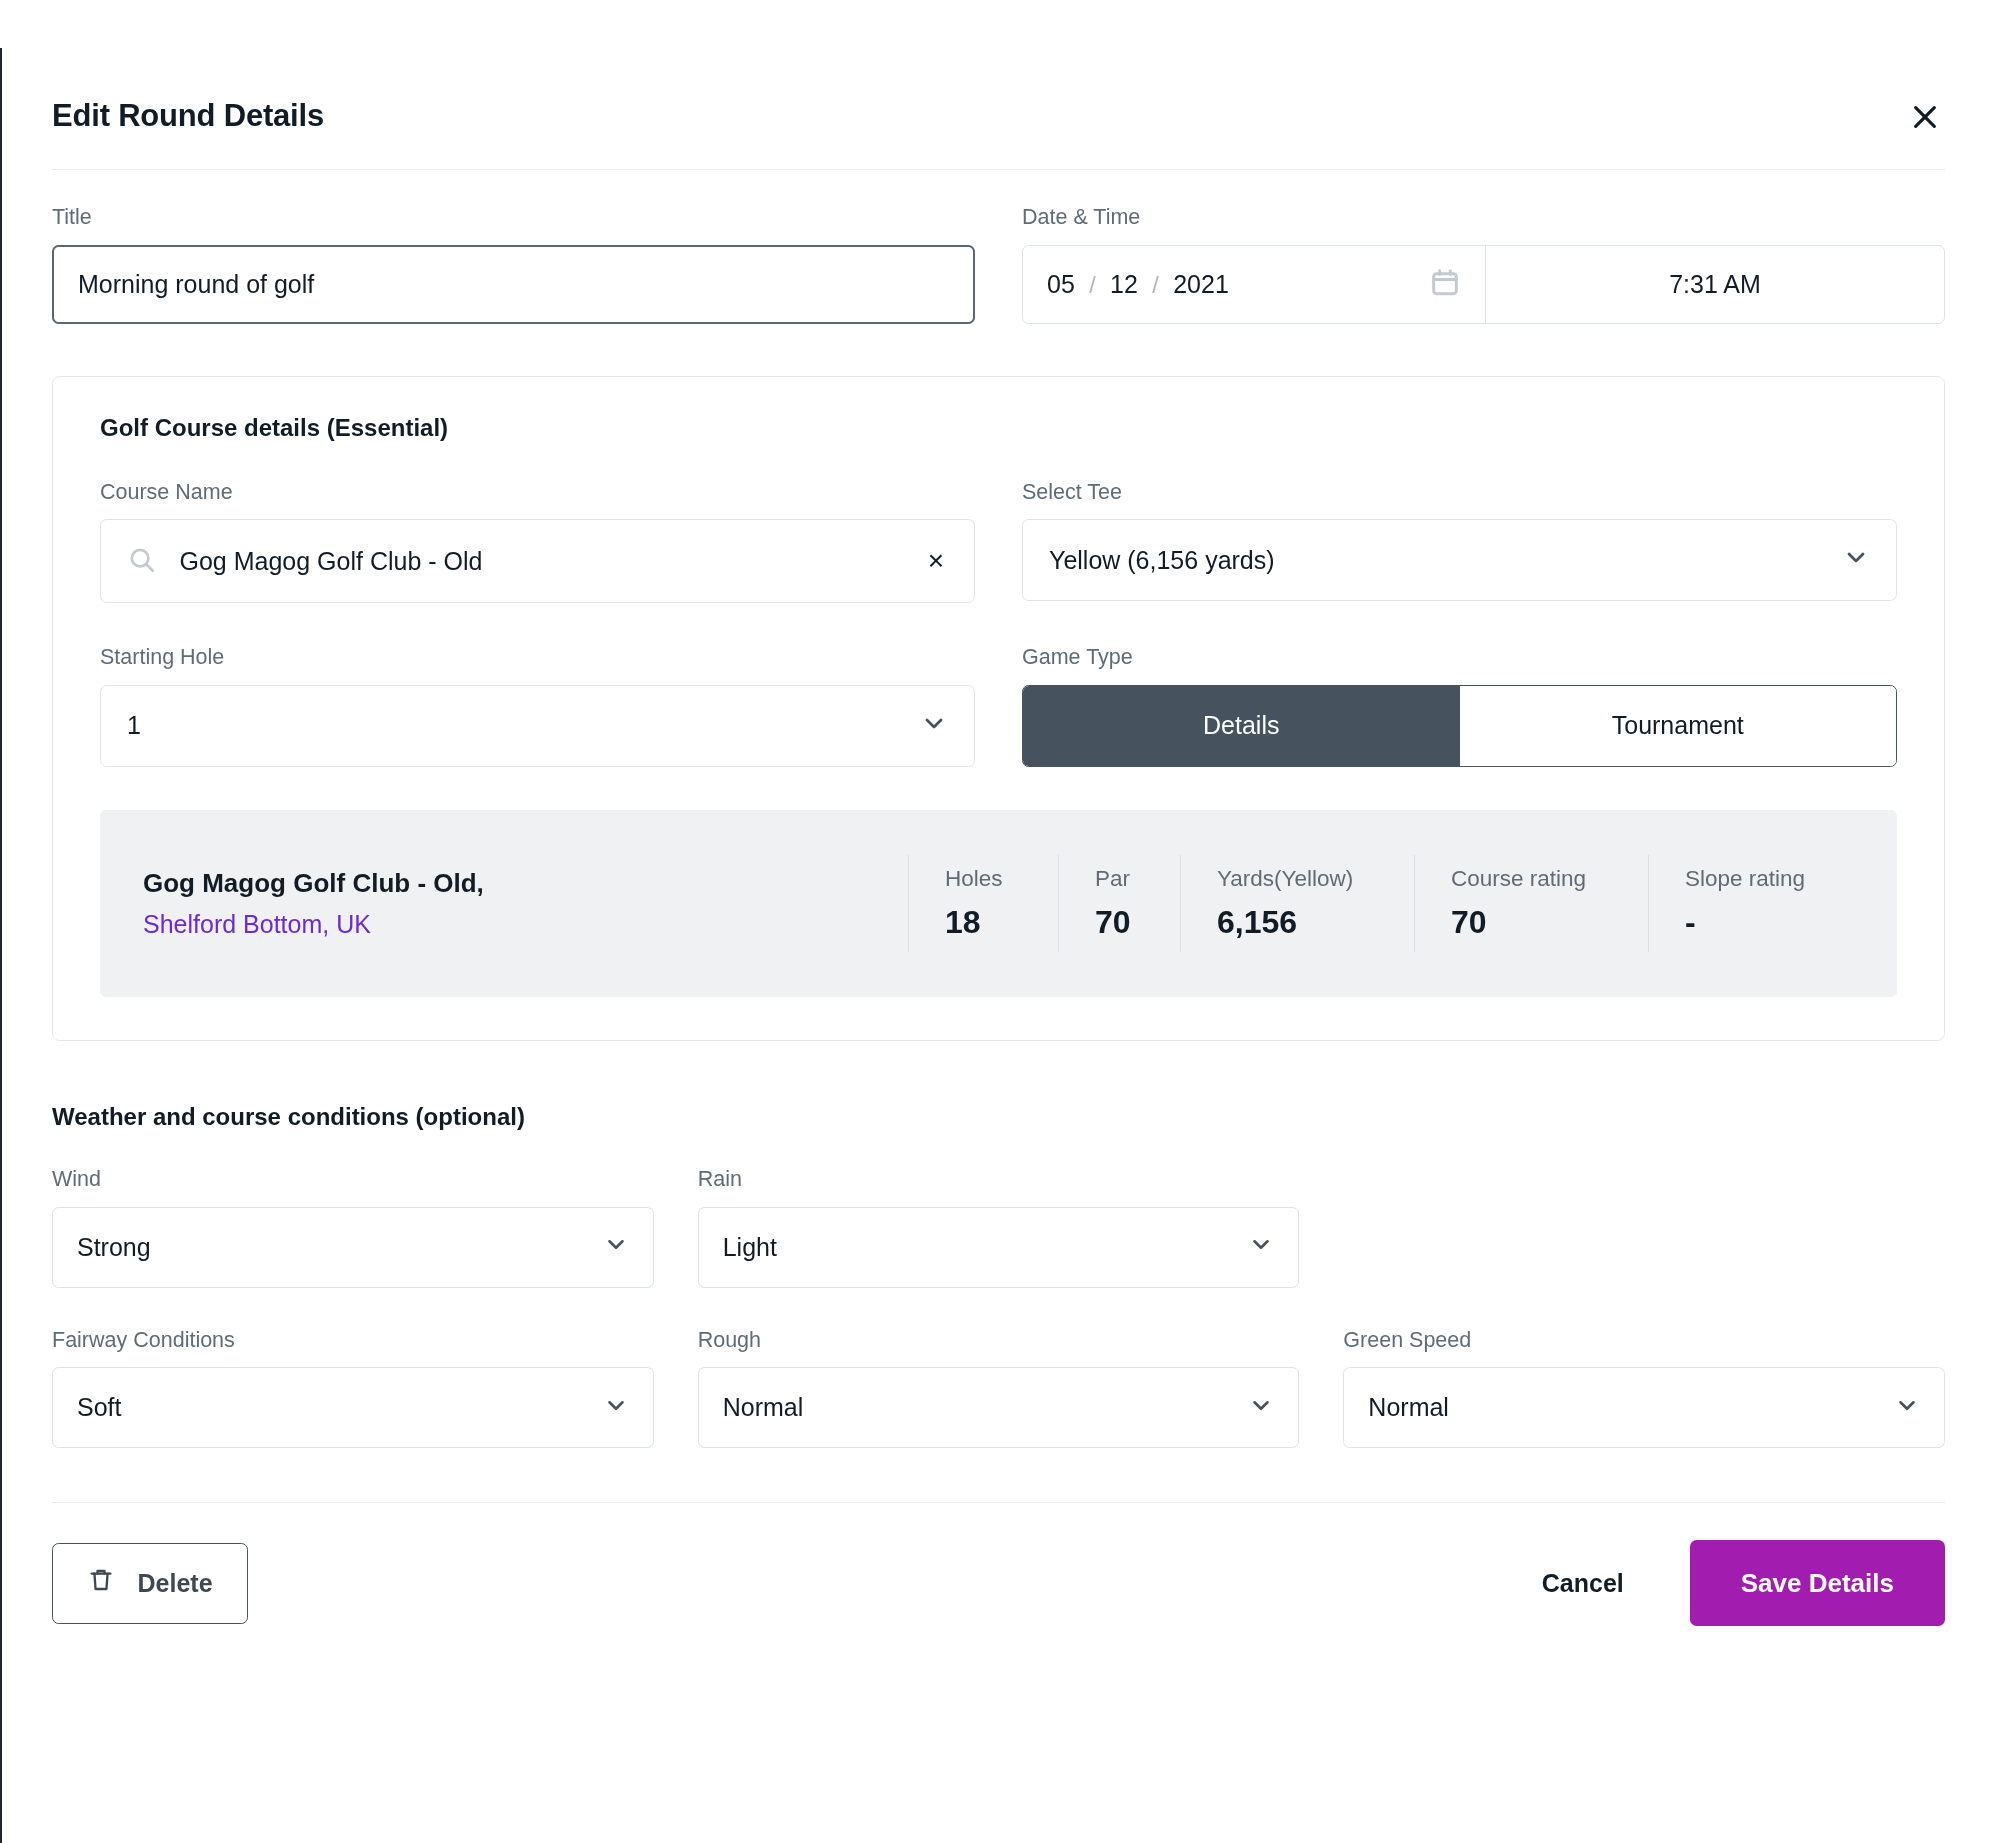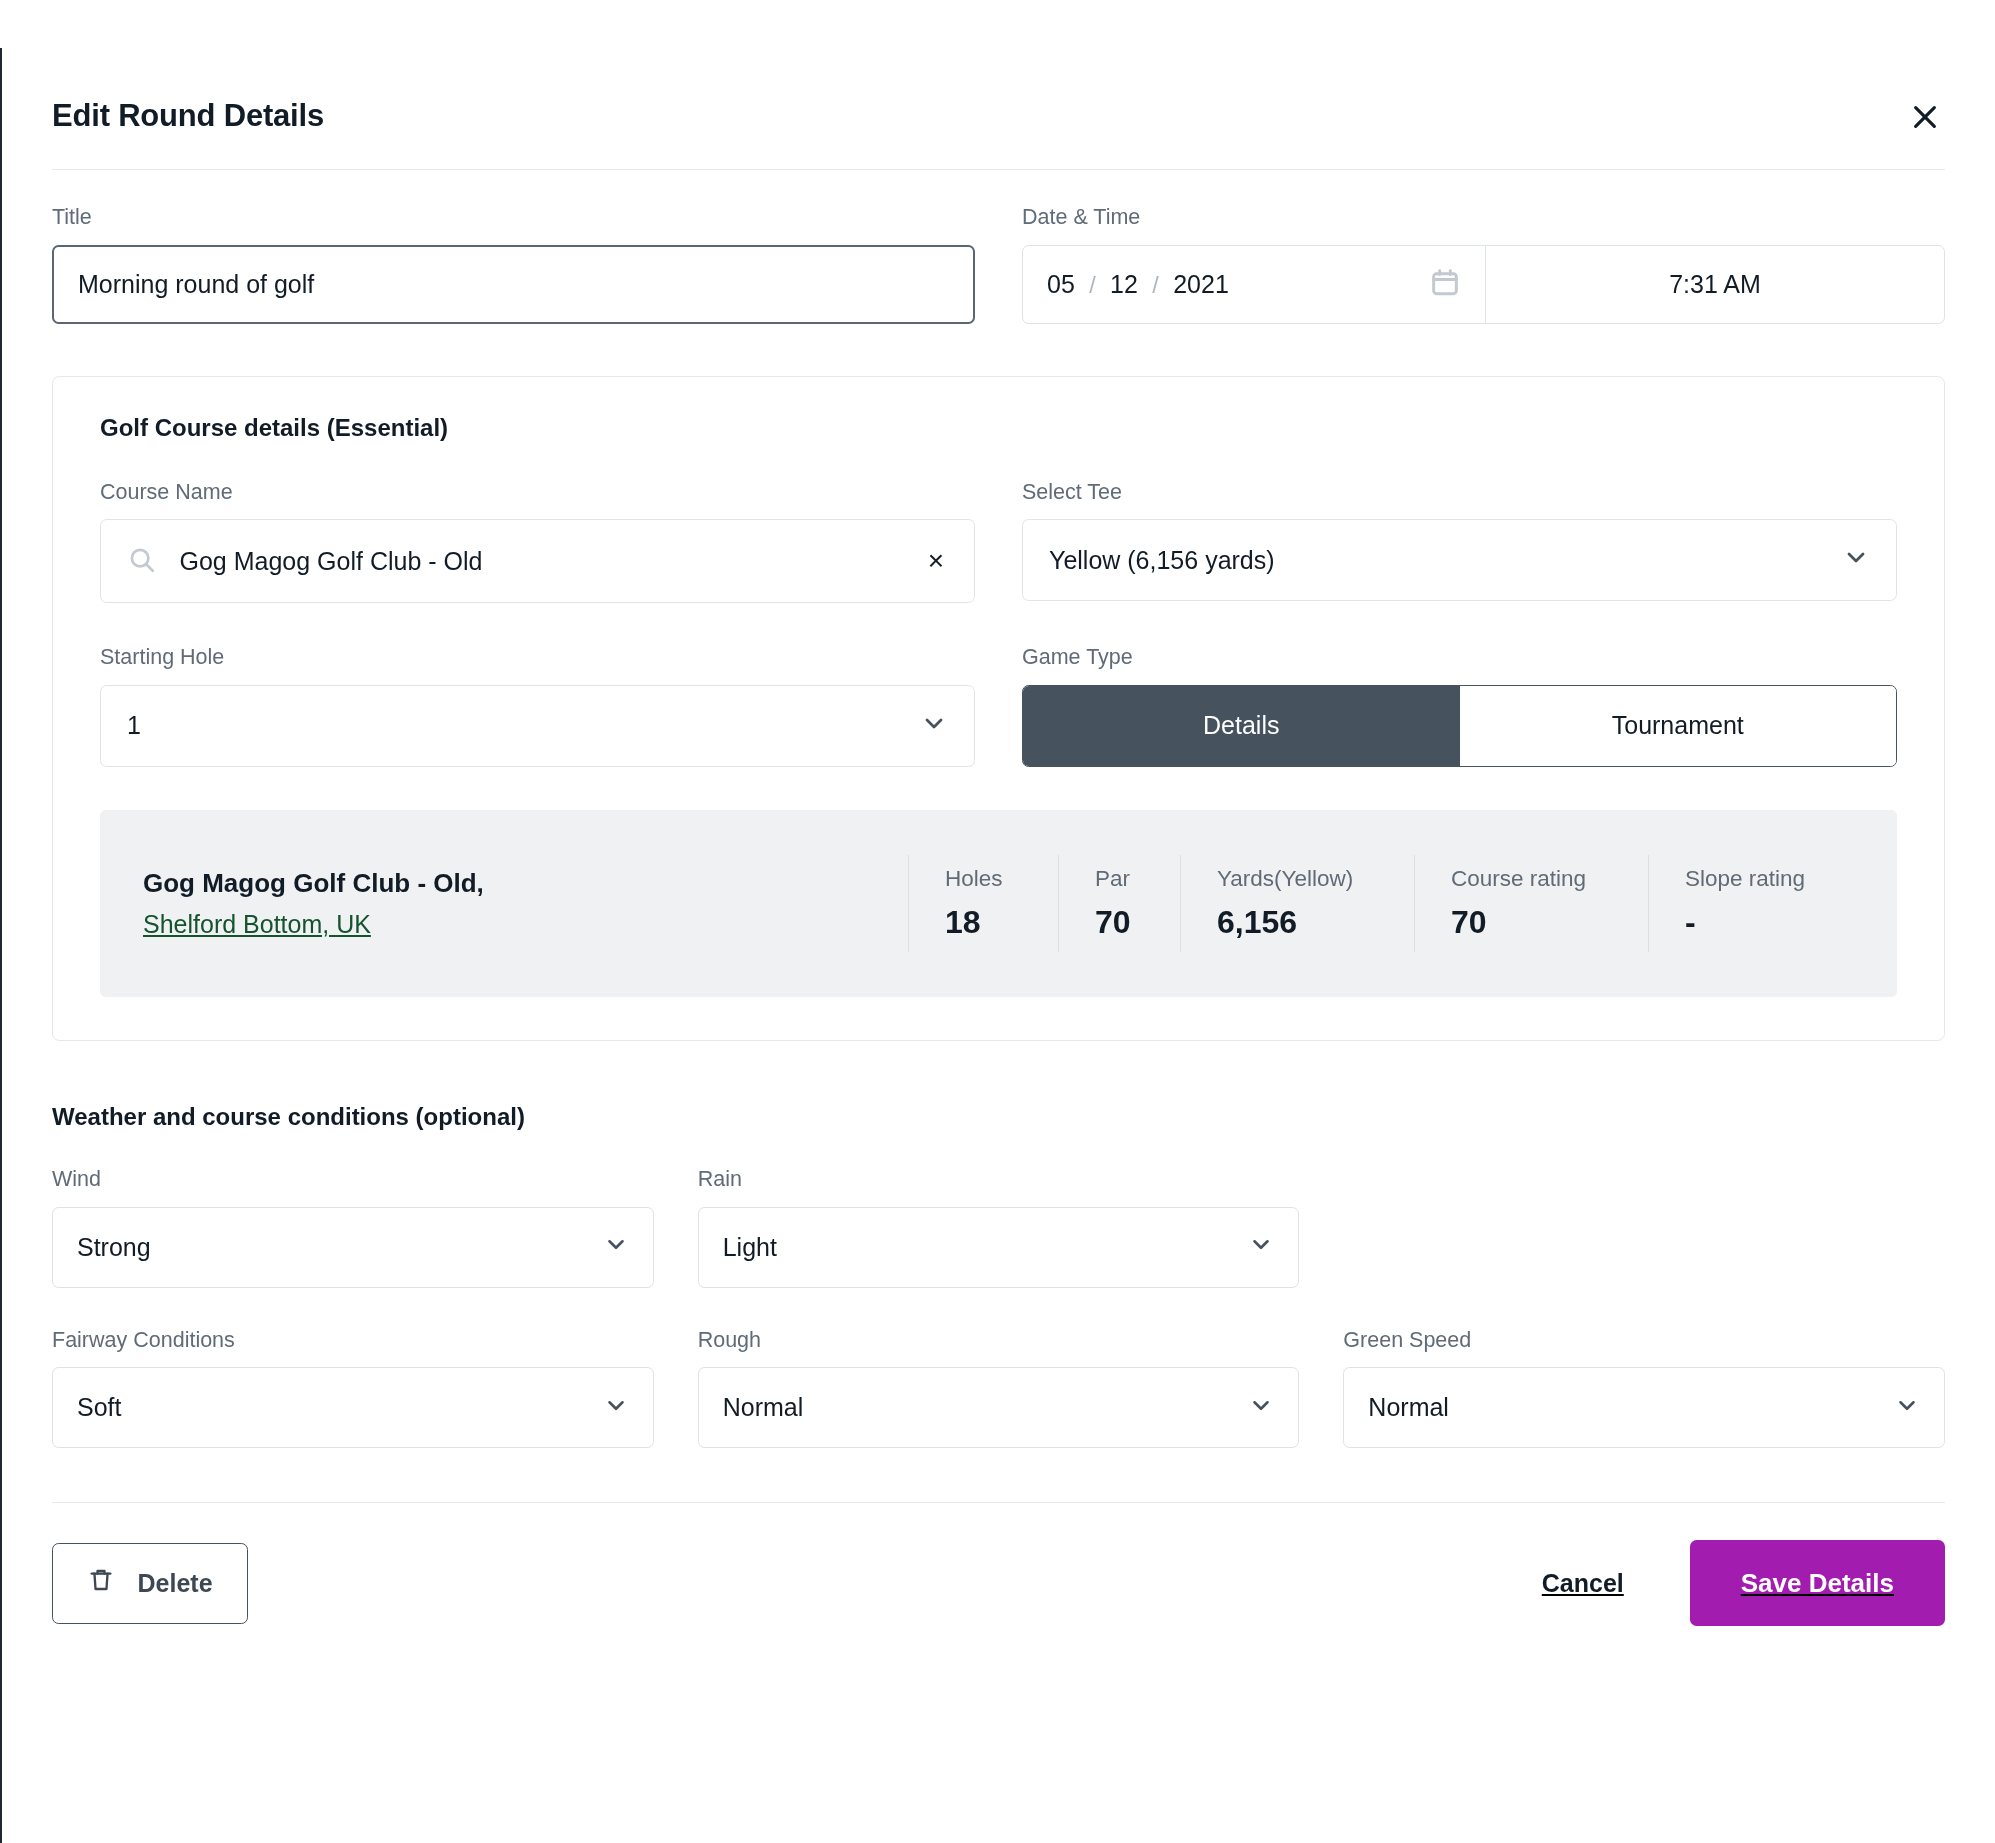--- a/index.html
+++ b/index.html
@@ -241,22 +241,21 @@
     flex: 1;
   }
   .stats-name .n1 {
     font-size: 26px;
     font-weight: bold;
     color: #111c27;
     margin-bottom: 11.2px;
   }
   .stats-name .n2 {
     font-size: 25px;
-    color: #14532d;
-    text-decoration: underline;
+    color: #6d28d9;
   }
   .stat {
     padding: 0 0 0 36px;
     border-left: 1.9px solid #dcdee2;
     height: 97px;
     display: flex;
     flex-direction: column;
     justify-content: center;
   }
   .stat .k {
@@ -325,21 +324,20 @@
     background: #ffffff;
     color: #3d4852;
     font-size: 25px;
     font-weight: bold;
     cursor: pointer;
     font-family: inherit;
   }
   .footer-right {
     display: flex;
     gap: 51px;
-    text-decoration: underline;
   }
   .cancel-btn {
     background: none;
     border: none;
     font-size: 25px;
     font-weight: bold;
     color: #111c27;
     cursor: pointer;
     font-family: inherit;
     padding: 9.4px 15px;

